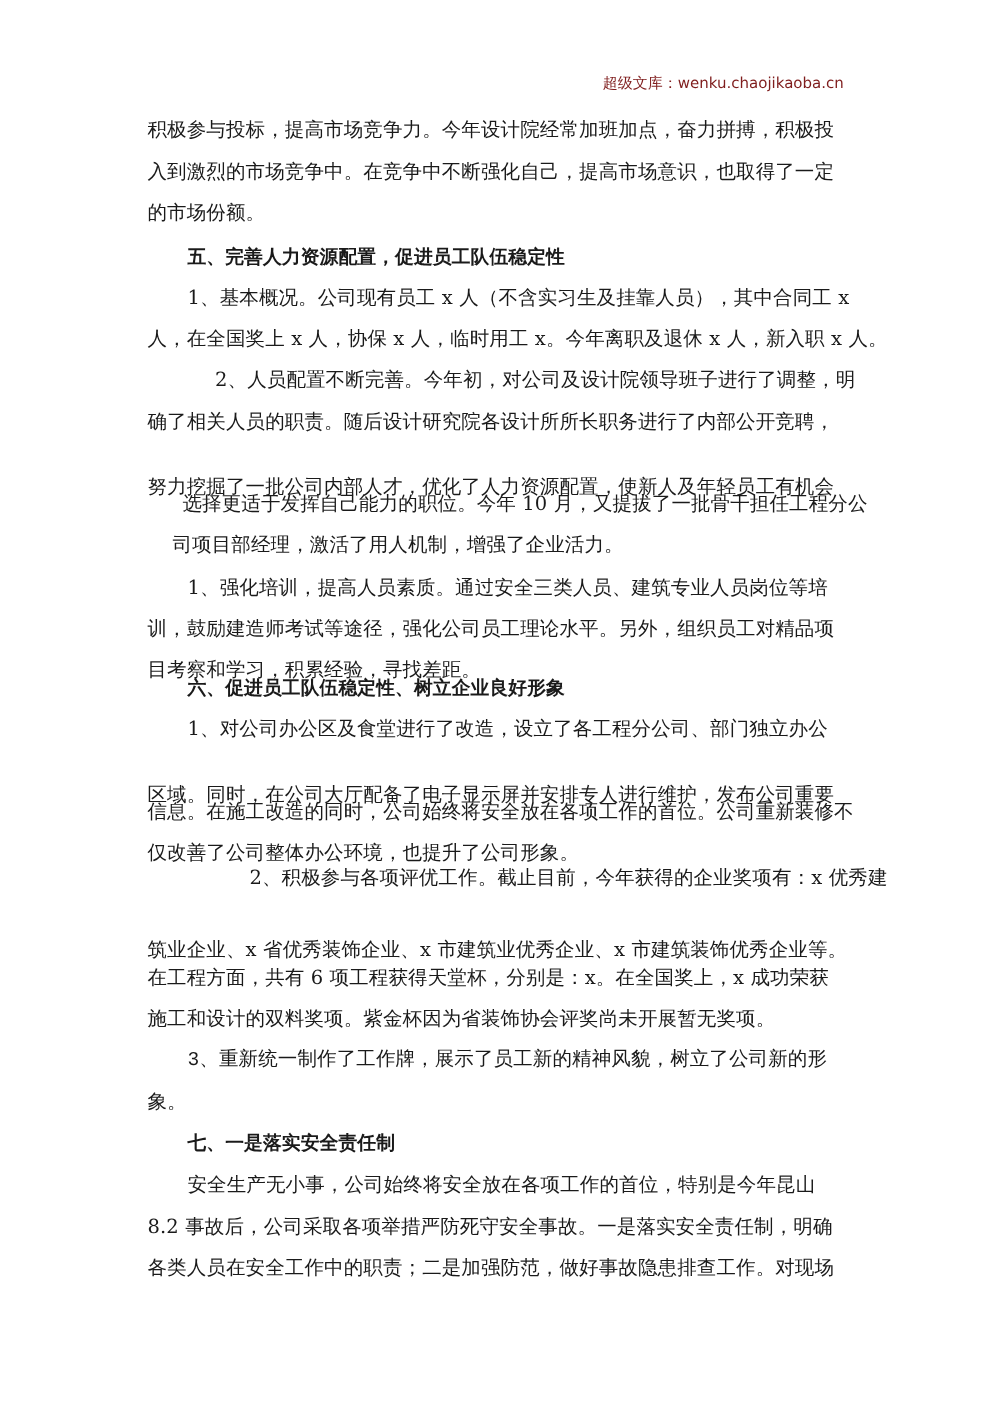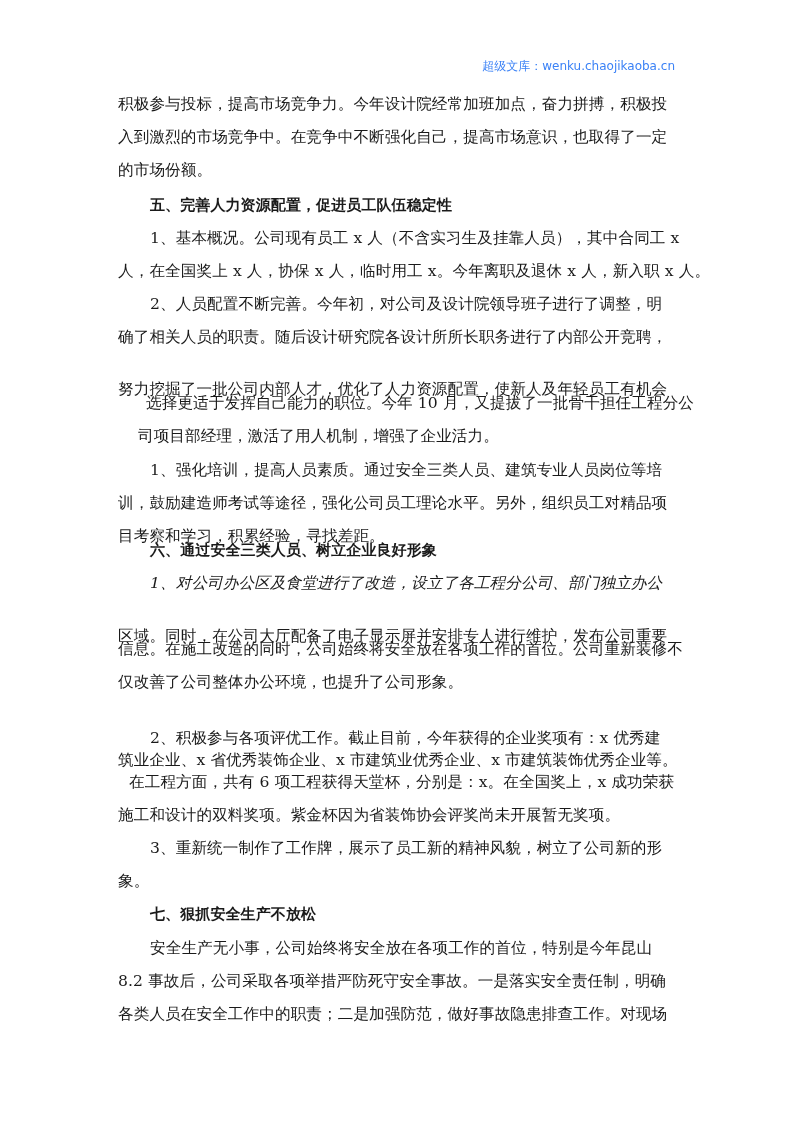--- a/index.html
+++ b/index.html
@@ -1,52 +1,52 @@
 <!DOCTYPE html>
 <html><head>
 <meta charset="utf-8">
 <style>
   html, body { margin: 0; padding: 0; background: #ffffff; }
   body { width: 793px; height: 1122px; position: relative; overflow: hidden;
          font-family: "DejaVu Serif", "Liberation Serif", serif; color: #1a1a1a; }
-  .header { position: absolute; right: 118px; top: 58px; font-size: 12px; color: #3b82f6;
+  .header { position: absolute; right: 118px; top: 58px; font-size: 12px; color: #7f1d1d;
             font-family: "DejaVu Sans", "Liberation Sans", sans-serif; white-space: nowrap; }
   .line { position: absolute; left: 118px; width: 560px; font-size: 15.6px; line-height: 20px;
           white-space: nowrap; letter-spacing: 0.1px; }
   .indent { left: 150px; }
   .heading { font-weight: bold; font-family: "DejaVu Sans", "Liberation Sans", sans-serif; font-size: 15px; }
 </style>
 </head>
 <body>
 
 <div class="header">超级文库：wenku.chaojikaoba.cn</div>
 
 <div id="content">
     <div class="line" style="top: 94px;">积极参与投标，提高市场竞争力。今年设计院经常加班加点，奋力拼搏，积极投</div>
     <div class="line" style="top: 127px;">入到激烈的市场竞争中。在竞争中不断强化自己，提高市场意识，也取得了一定</div>
     <div class="line" style="top: 160px;">的市场份额。</div>
     <div class="line indent heading" style="top: 195px;">五、完善人力资源配置，促进员工队伍稳定性</div>
     <div class="line indent" style="top: 228px;">1、基本概况。公司现有员工 x 人（不含实习生及挂靠人员），其中合同工 x</div>
     <div class="line" style="top: 261px;">人，在全国奖上 x 人，协保 x 人，临时用工 x。今年离职及退休 x 人，新入职 x 人。</div>
-    <div class="line indent" style="top: 294px;">2、人员配置不断完善。今年初，对公司及设计院领导班子进行了调整，明</div>
+    <div class="line indent" style="top: 294px; margin-left: 22px;">2、人员配置不断完善。今年初，对公司及设计院领导班子进行了调整，明</div>
     <div class="line" style="top: 327px;">确了相关人员的职责。随后设计研究院各设计所所长职务进行了内部公开竞聘，</div>
     <div class="line" style="top: 379px;">努力挖掘了一批公司内部人才，优化了人力资源配置，使新人及年轻员工有机会</div>
     <div class="line" style="top: 393px; margin-left: 28px;">选择更适于发挥自己能力的职位。今年 10 月，又提拔了一批骨干担任工程分公</div>
     <div class="line" style="top: 426px; margin-left: 20px;">司项目部经理，激活了用人机制，增强了企业活力。</div>
     <div class="line indent" style="top: 460px;">1、强化培训，提高人员素质。通过安全三类人员、建筑专业人员岗位等培</div>
     <div class="line" style="top: 493px;">训，鼓励建造师考试等途径，强化公司员工理论水平。另外，组织员工对精品项</div>
     <div class="line" style="top: 526px;">目考察和学习，积累经验，寻找差距。</div>
-    <div class="line indent heading" style="top: 540px;">六、通过安全三类人员、树立企业良好形象</div>
-    <div class="line indent" style="top: 573px; font-style: italic;">1、对公司办公区及食堂进行了改造，设立了各工程分公司、部门独立办公</div>
+    <div class="line indent heading" style="top: 540px;">六、促进员工队伍稳定性、树立企业良好形象</div>
+    <div class="line indent" style="top: 573px;">1、对公司办公区及食堂进行了改造，设立了各工程分公司、部门独立办公</div>
     <div class="line" style="top: 606px; margin-top: 20px;">区域。同时，在公司大厅配备了电子显示屏并安排专人进行维护，发布公司重要</div>
     <div class="line" style="top: 639px;">信息。在施工改造的同时，公司始终将安全放在各项工作的首位。公司重新装修不</div>
     <div class="line" style="top: 672px;">仅改善了公司整体办公环境，也提升了公司形象。</div>
-    <div class="line indent" style="top: 728px;">2、积极参与各项评优工作。截止目前，今年获得的企业奖项有：x 优秀建</div>
+    <div class="line indent" style="top: 692px; text-align: right;">2、积极参与各项评优工作。截止目前，今年获得的企业奖项有：x 优秀建</div>
     <div class="line" style="top: 750px;">筑业企业、x 省优秀装饰企业、x 市建筑业优秀企业、x 市建筑装饰优秀企业等。</div>
-    <div class="line" style="top: 772px; margin-left: 11px;">在工程方面，共有 6 项工程获得天堂杯，分别是：x。在全国奖上，x 成功荣获</div>
+    <div class="line" style="top: 772px;">在工程方面，共有 6 项工程获得天堂杯，分别是：x。在全国奖上，x 成功荣获</div>
     <div class="line" style="top: 805px;">施工和设计的双料奖项。紫金杯因为省装饰协会评奖尚未开展暂无奖项。</div>
-    <div class="line indent" style="top: 838px;">3、重新统一制作了工作牌，展示了员工新的精神风貌，树立了公司新的形</div>
+    <div class="line indent" style="top: 838px; font-family: Liberation Mono, monospace;">3、重新统一制作了工作牌，展示了员工新的精神风貌，树立了公司新的形</div>
     <div class="line" style="top: 871px;">象。</div>
-    <div class="line indent heading" style="top: 904px;">七、狠抓安全生产不放松</div>
+    <div class="line indent heading" style="top: 904px;">七、一是落实安全责任制</div>
     <div class="line indent" style="top: 938px;">安全生产无小事，公司始终将安全放在各项工作的首位，特别是今年昆山</div>
     <div class="line" style="top: 971px;">8.2 事故后，公司采取各项举措严防死守安全事故。一是落实安全责任制，明确</div>
     <div class="line" style="top: 1004px;">各类人员在安全工作中的职责；二是加强防范，做好事故隐患排查工作。对现场</div>
   </div>
 
 </body></html>

